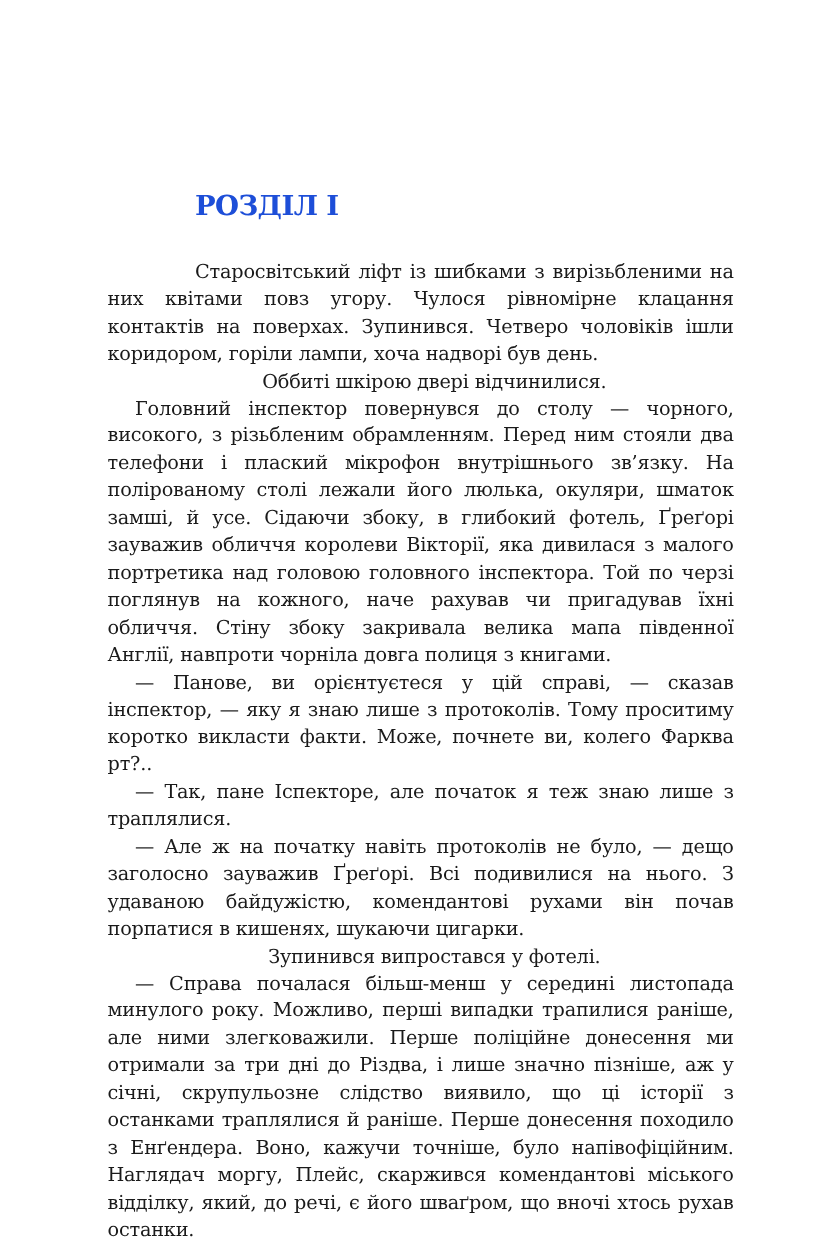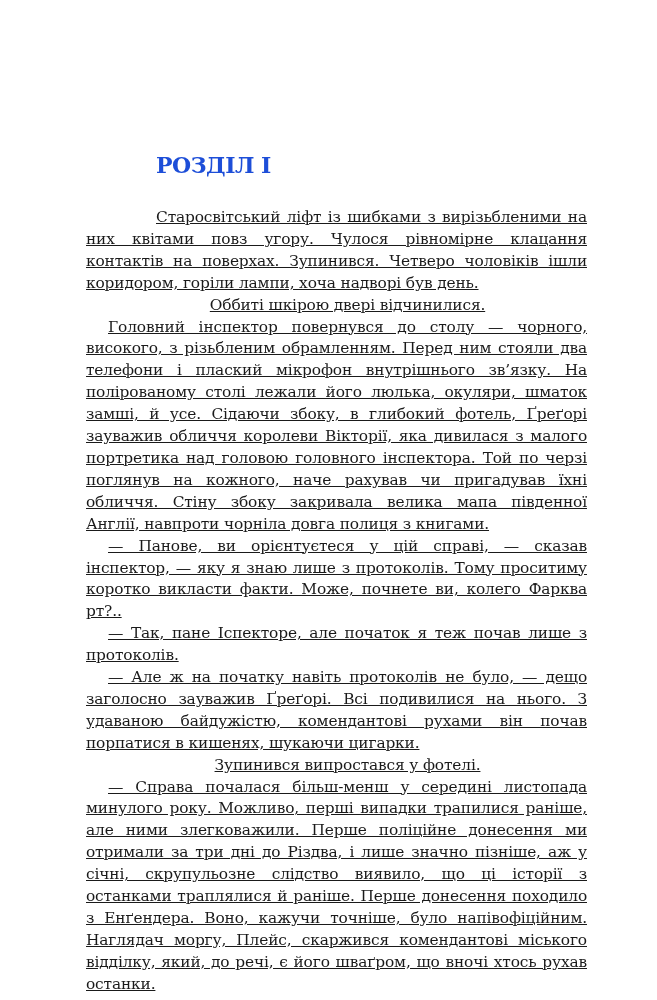--- a/index.html
+++ b/index.html
@@ -34,38 +34,37 @@
       margin-top: 27px;
     }
     .body-text p {
       margin: 0;
       font-size: 15.4px;
       line-height: 21.9px;
       text-align: justify;
       text-indent: 22px;
       letter-spacing: -0.15px;
       hyphens: manual;
-      text-decoration: underline;
     }
     .body-text p.first {
       text-indent: 70px;
     }
     .body-text p.short {
       text-align: center;
     }
   </style>
 </head>
 <body>
 
 <div class="page">
   <h1 class="chapter-title">РОЗДІЛ І</h1>
   <div class="body-text">
     <p class="first">Старосвітський ліфт із шибками з вирізьбленими на них квітами повз угору. Чулося рівномірне клацання контактів на по­верхах. Зупинився. Четверо чоловіків ішли коридором, горіли лампи, хоча надворі був день.</p>
     <p class="short">Оббиті шкірою двері відчинилися.</p>
     <p>Головний інспектор повернувся до столу — чорного, високого, з різьбленим обрамленням. Перед ним стояли два телефони і плас­кий мікрофон внутрішнього зв’язку. На полірованому столі лежали його люлька, окуляри, шматок замші, й усе. Сідаючи збоку, в гли­бокий фотель, Ґреґорі зауважив обличчя королеви Вікторії, яка дивилася з малого портретика над головою головного інспектора. Той по черзі поглянув на кожного, наче рахував чи пригадував їхні обличчя. Стіну збоку закривала велика мапа південної Англії, на­впроти чорніла довга полиця з книгами.</p>
     <p>— Панове, ви орієнтуєтеся у цій справі, — сказав інспектор, — яку я знаю лише з протоколів. Тому проситиму коротко викласти факти. Може, почнете ви, колего Фарквa рт?..</p>
-    <p>— Так, пане Іспекторе, але початок я теж почав лише з протоколів.</p>
+    <p>— Так, пане Іспекторе, але початок я теж знаю лише з траплялися.</p>
     <p>— Але ж на початку навіть протоколів не було, — дещо заголосно зауважив Ґреґорі. Всі подивилися на нього. З удаваною байдужістю, комендантові рухами він почав порпатися в кишенях, шукаючи цигарки.</p>
     <p class="short">Зупинився випростався у фотелі.</p>
     <p>— Справа почалася більш-менш у середині листопада минулого року. Можливо, перші випадки трапилися раніше, але ними злег­коважили. Перше поліційне донесення ми отримали за три дні до Різдва, і лише значно пізніше, аж у січні, скрупульозне слідство виявило, що ці історії з останками траплялися й раніше. Перше донесення походило з Енґендера. Воно, кажучи точніше, було на­півофіційним. Наглядач моргу, Плейс, скаржився комендантові міського відділку, який, до речі, є його шваґром, що вночі хтось ру­хав останки.</p>
 
   </div>
 </div>
 
 </body></html>

